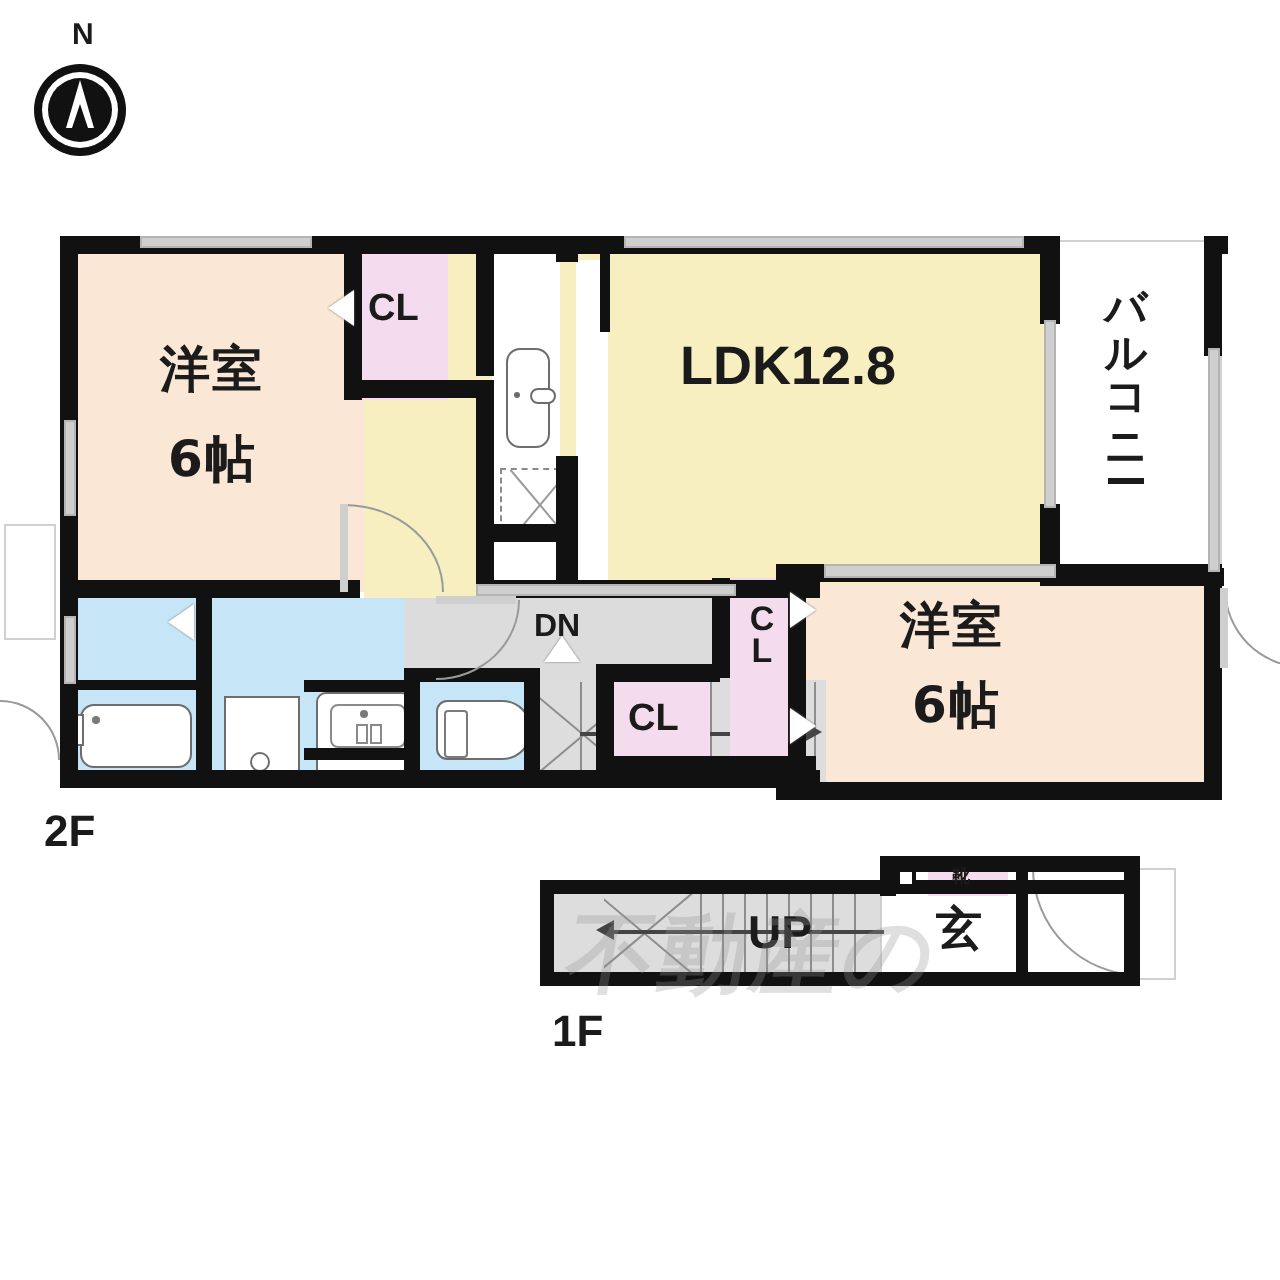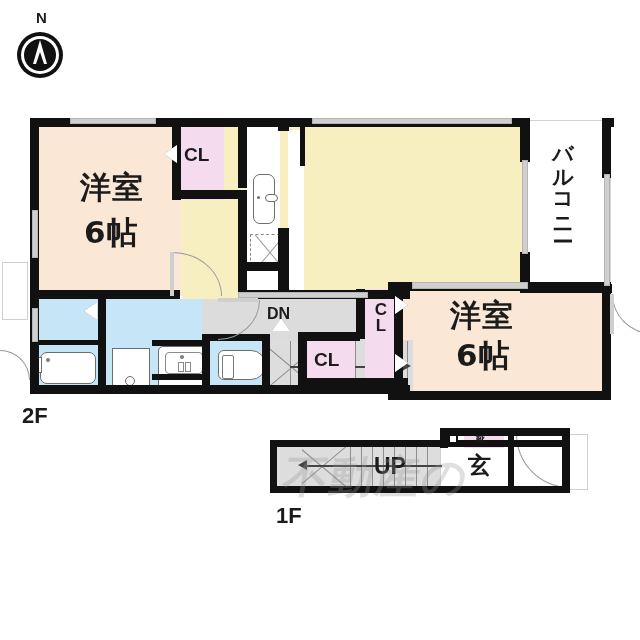--- a/index.html
+++ b/index.html
@@ -21,21 +21,21 @@
   .room-balcony{background:#ffffff;}
   .room-1f{background:#dddddd;}
 
   
   .win{background:#cfcfcf;border:1px solid #b4b4b4;}
   .win-v{background:#cfcfcf;border:1px solid #b4b4b4;}
 
   
   .lbl{position:absolute;color:#1b1b1b;font-weight:bold;white-space:nowrap;line-height:1;}
   .jp{font-family:"DejaVu Sans","Liberation Sans",sans-serif;}
-  .lbl-room{font-size:31px;letter-spacing:1px;text-align:center;}
+  .lbl-room{font-size:25px;letter-spacing:1px;text-align:center;}
   .lbl-ldk{font-size:27px;letter-spacing:0px;}
   .lbl-cl{font-size:19px;letter-spacing:0px;}
   .lbl-cl-small{font-size:17px;line-height:0.95;text-align:center;}
   .lbl-dn{font-size:16px;}
   .lbl-up{font-size:23px;}
   .lbl-floor{font-size:22px;color:#1b1b1b;}
   .lbl-vert{font-size:21px;writing-mode:vertical-rl;text-orientation:upright;letter-spacing:1px;}
   .lbl-kutsu{font-size:9px;}
   .lbl-n{font-size:15px;font-weight:bold;}
 
@@ -234,20 +234,21 @@
     <div class="arc arc-bl" style="left:590px;top:182px;width:40px;height:40px;"></div>
     <div class="ab" style="left:588px;top:182px;width:4px;height:40px;background:#cfcfcf;"></div>
 
     <div class="arc arc-tr" style="left:-22px;top:238px;width:30px;height:30px;"></div>
 
     <div class="ab" style="left:-20px;top:150px;width:26px;height:58px;border:1.4px solid #d0d0d0;background:#fff;"></div>
 
     <div class="lbl jp lbl-room" style="left:58px;top:60px;">洋室</div>
     <div class="lbl jp lbl-room" style="left:62px;top:105px;">6帖</div>
 
+    <div class="lbl lbl-ldk" style="left:318px;top:58px;">LDK12.8</div>
 
     <div class="lbl jp lbl-room" style="left:428px;top:188px;">洋室</div>
     <div class="lbl jp lbl-room" style="left:434px;top:228px;">6帖</div>
 
     <div class="lbl jp lbl-vert" style="left:530px;top:18px;">バルコニー</div>
 
     <div class="lbl lbl-cl" style="left:162px;top:33px;">CL</div>
     <div class="lbl lbl-cl" style="left:292px;top:238px;">CL</div>
     <div class="lbl lbl-cl-small" style="left:349px;top:190px;width:20px;">C<br>L</div>
 

